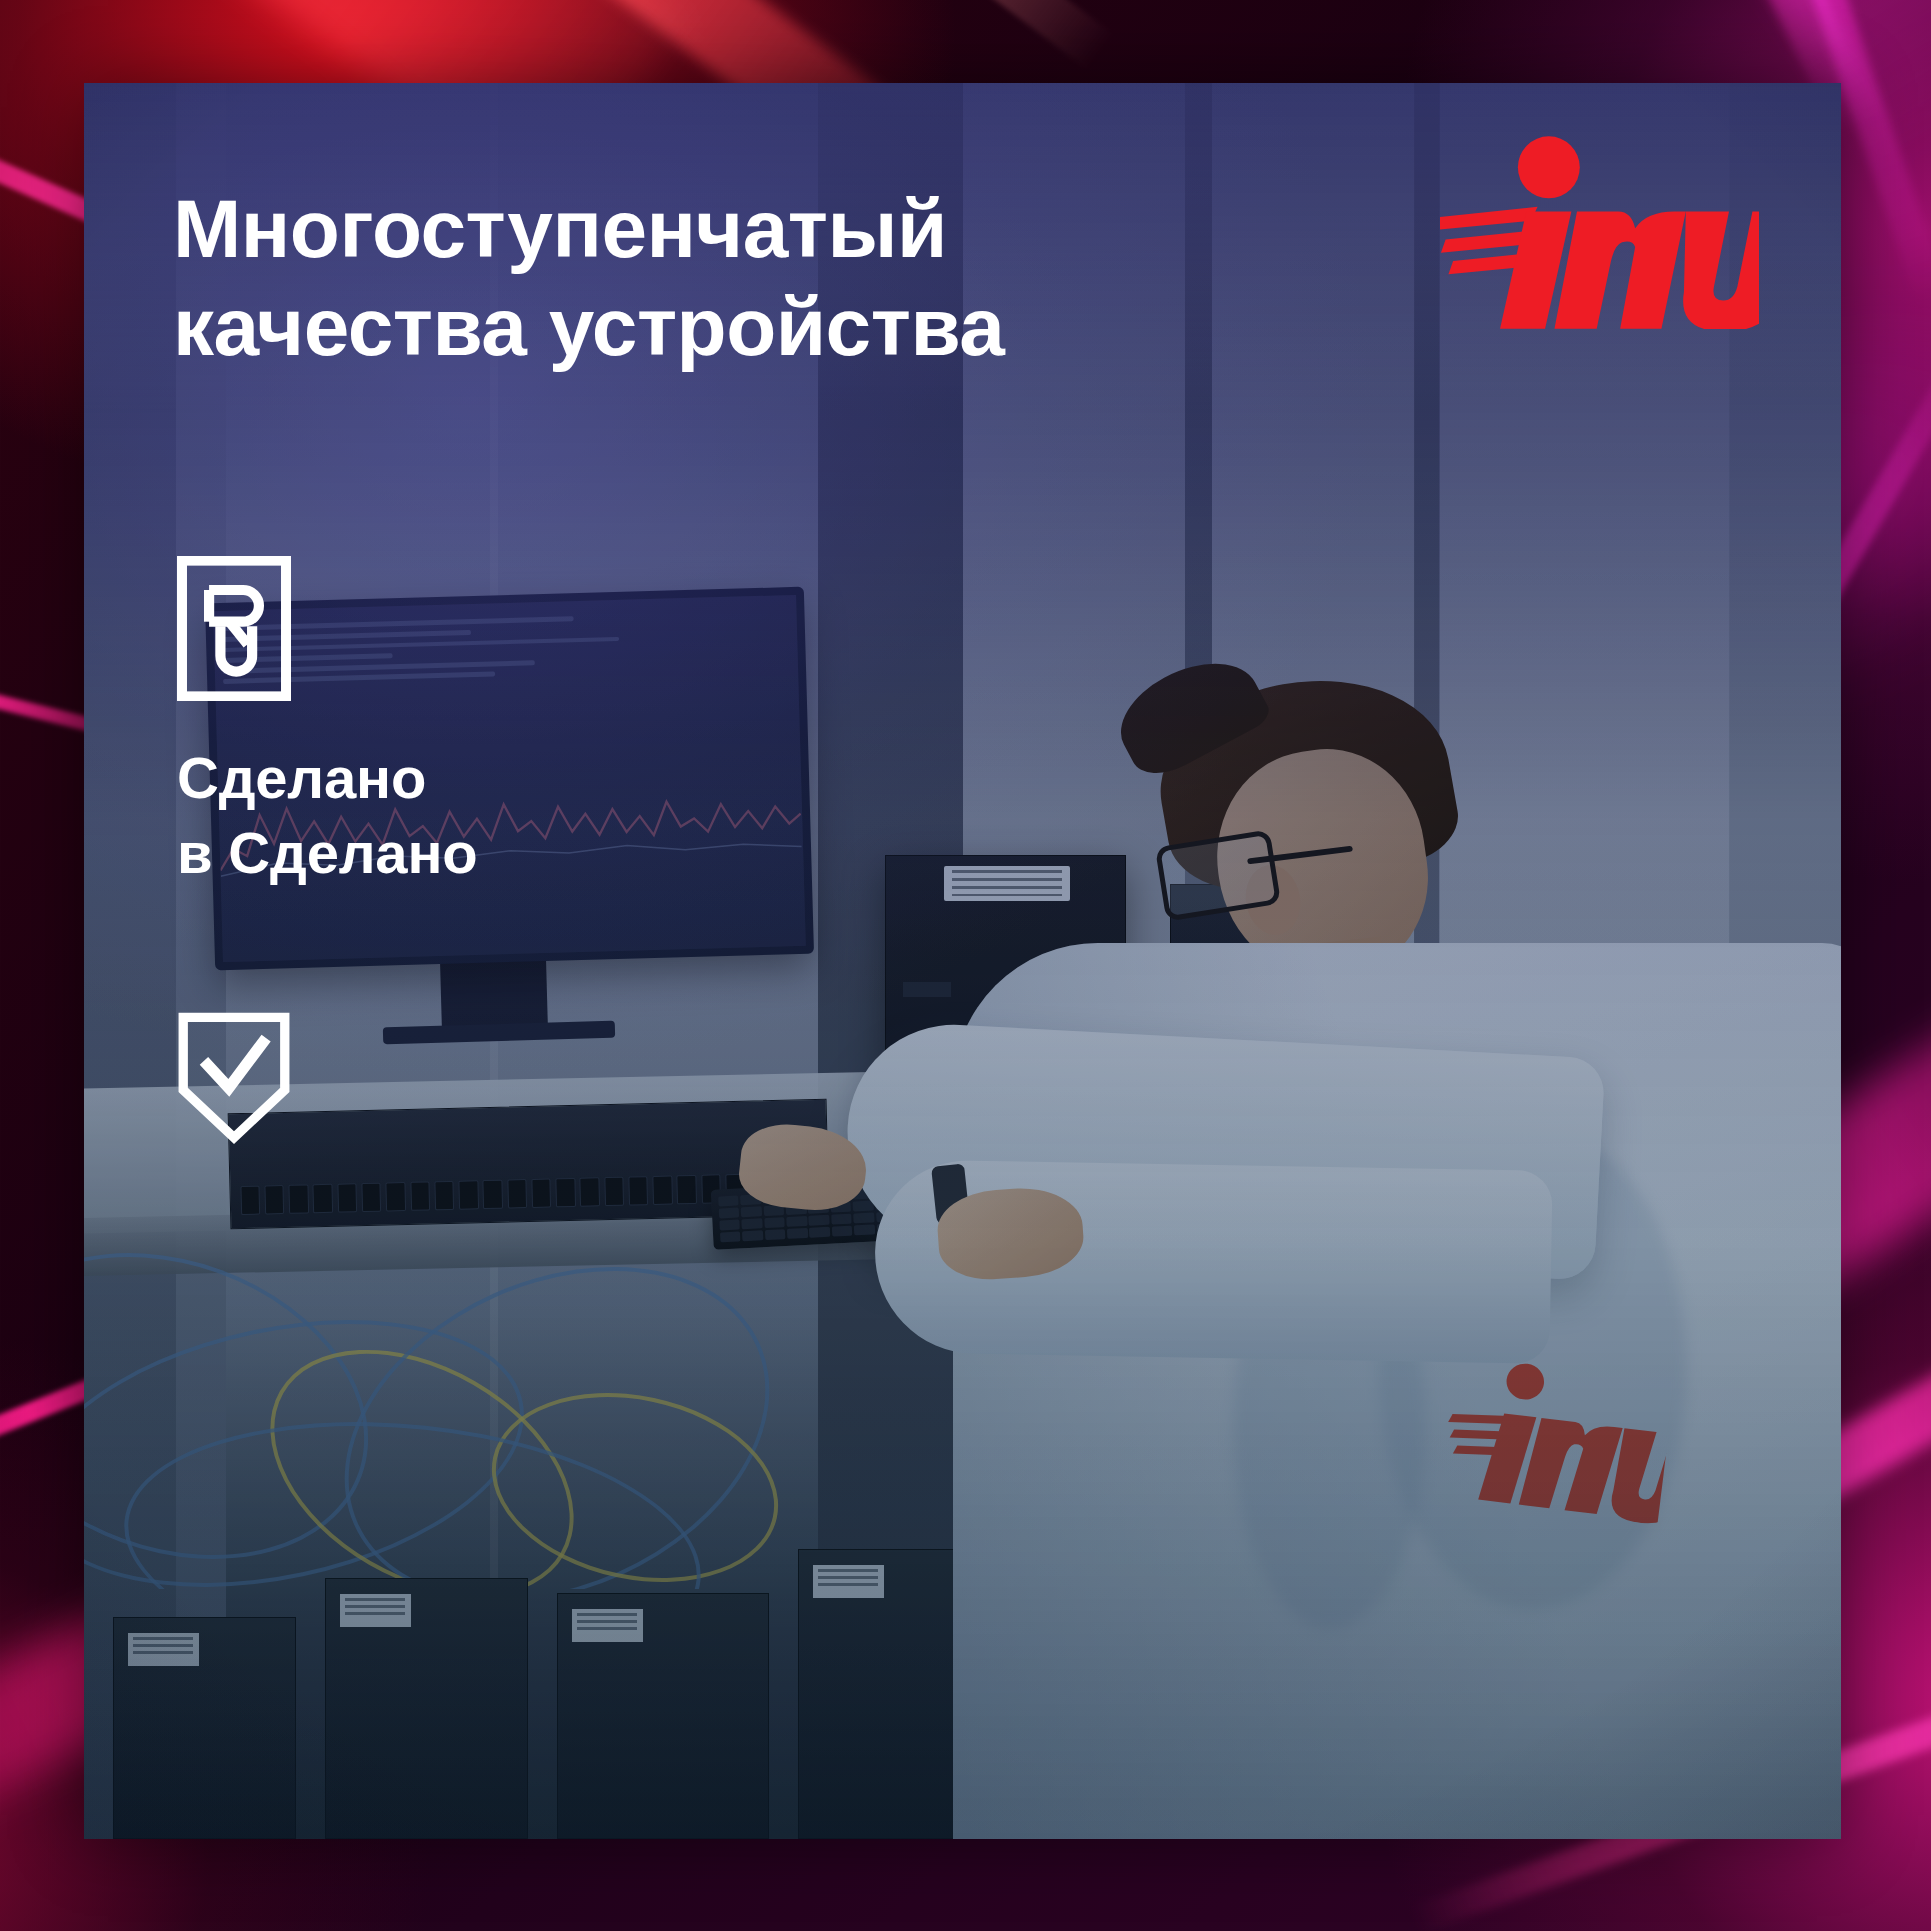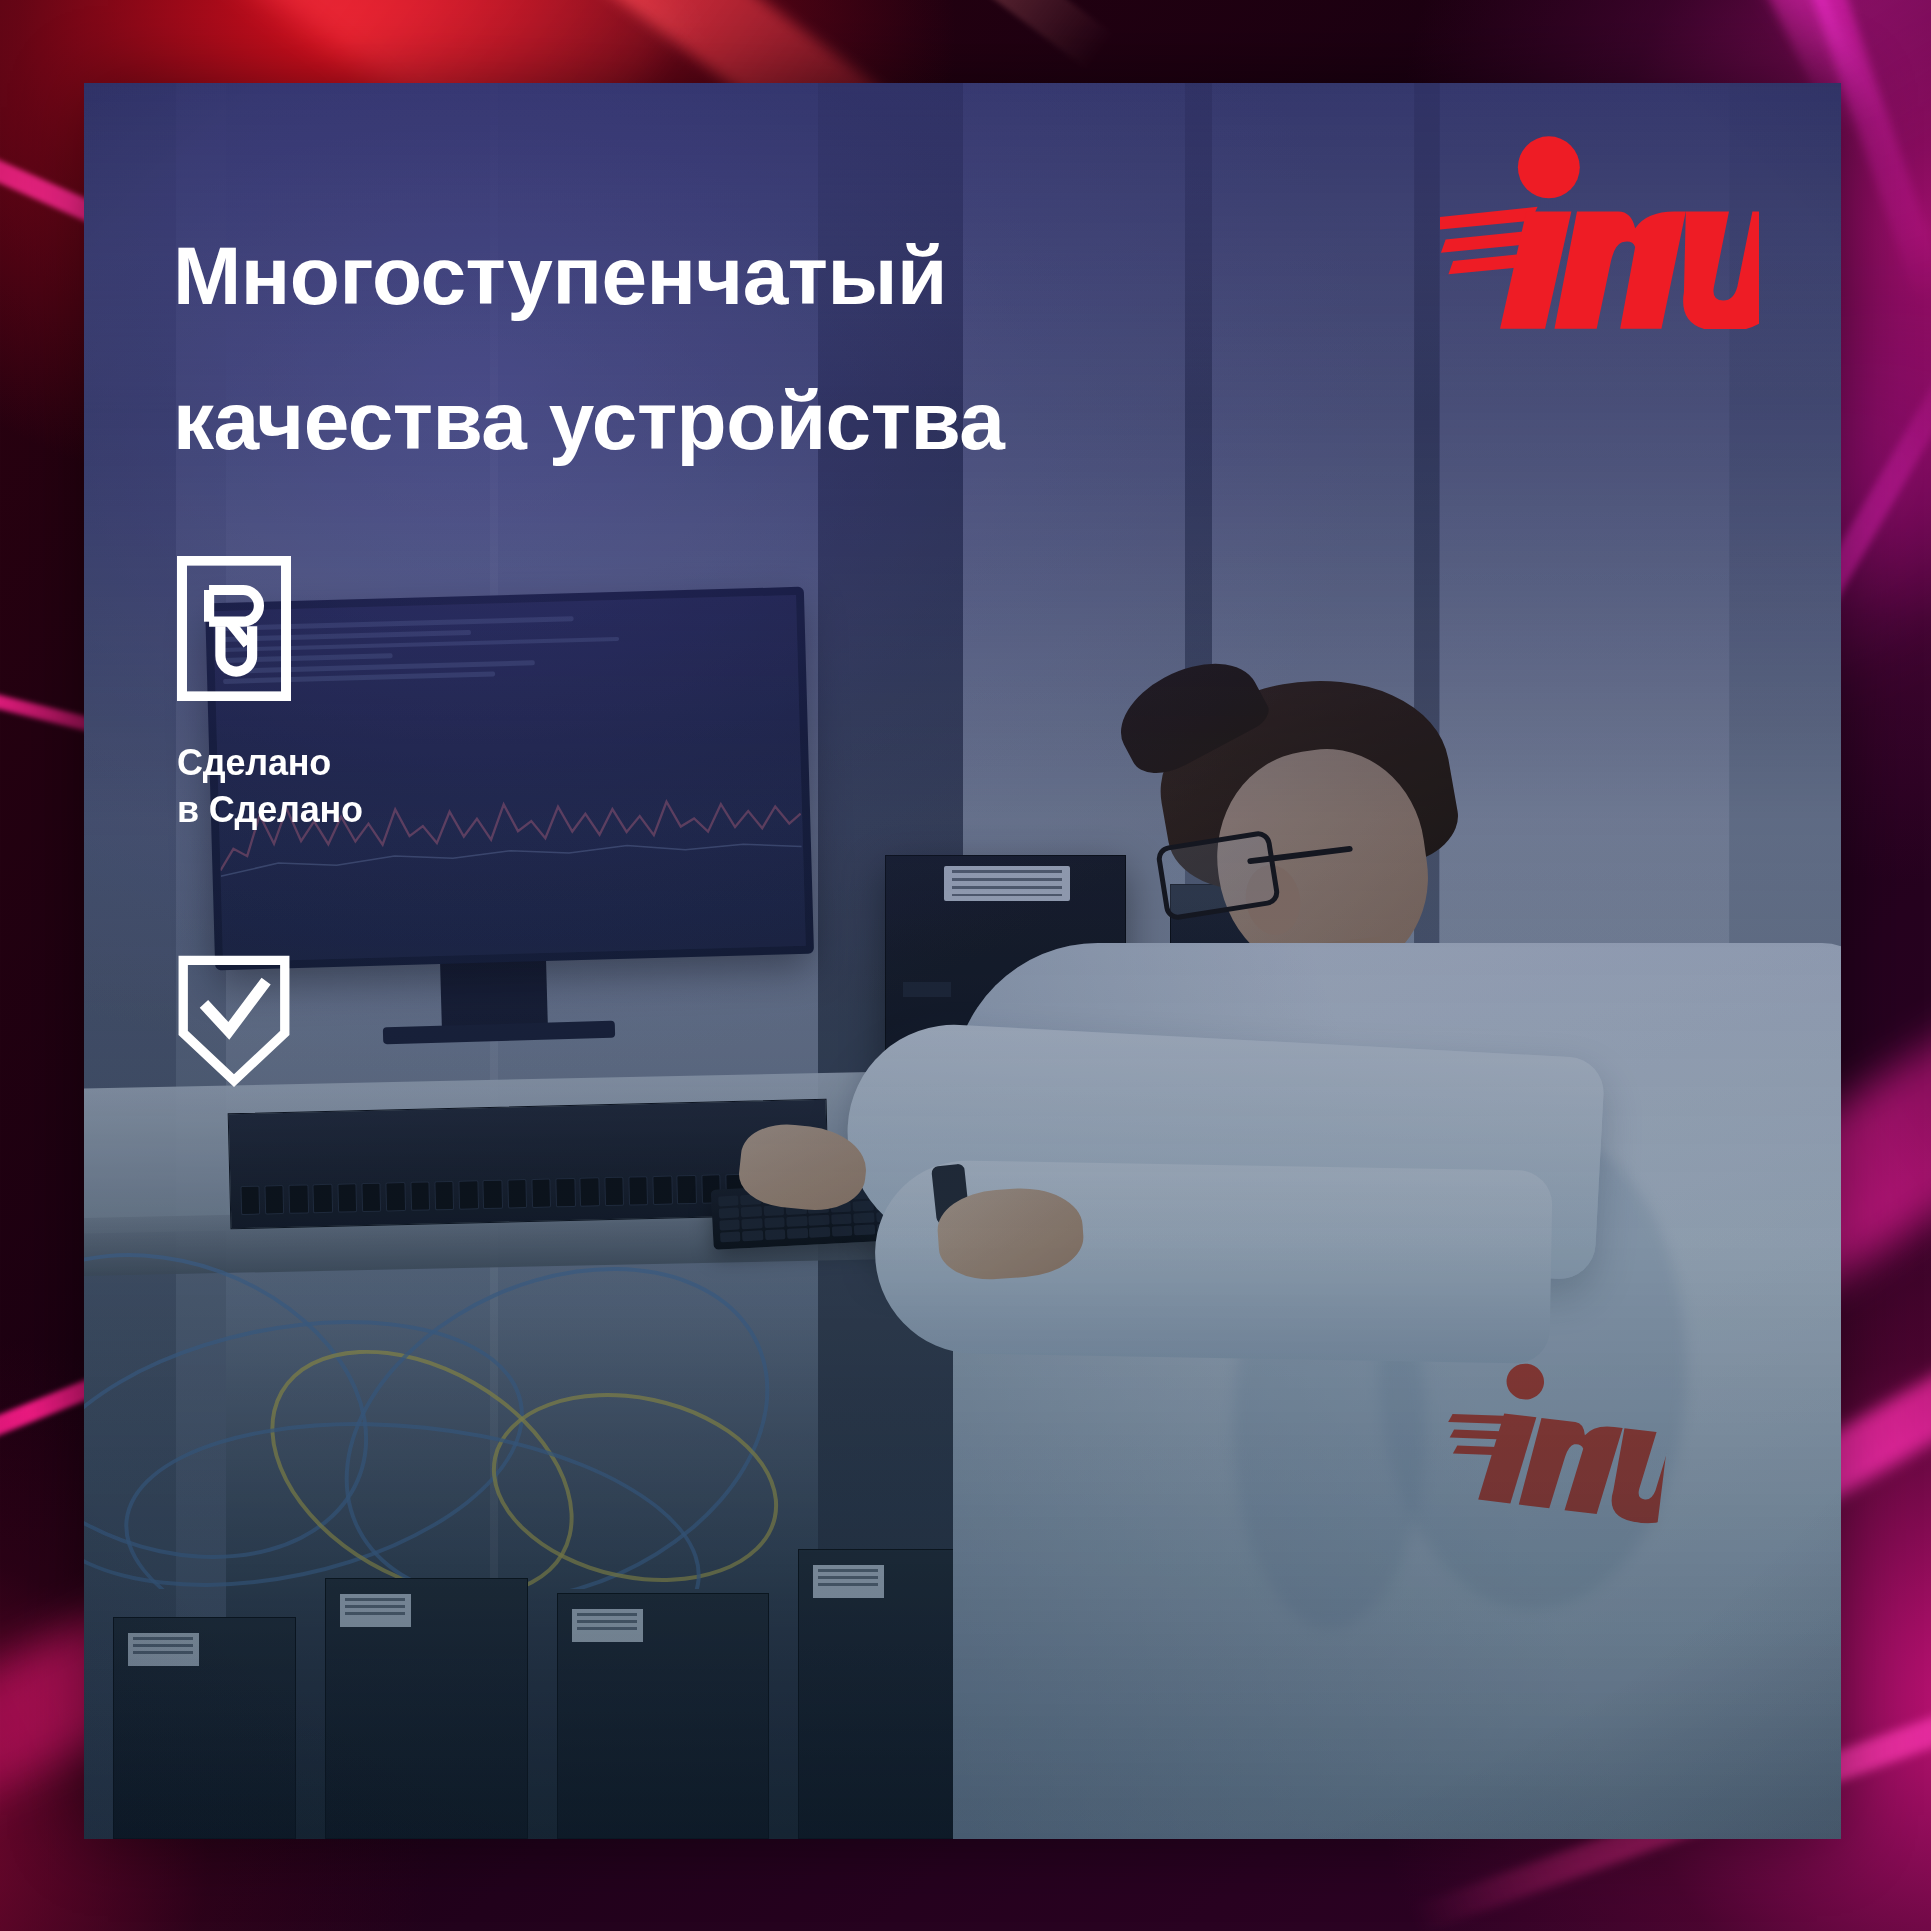--- a/index.html
+++ b/index.html
@@ -244,29 +244,29 @@
   }
 
   
   #content { position:absolute; inset:0; }
 
   .headline {
     position:absolute; left:89px; top:97px; width:1033px;
     color:#ffffff; font-weight:700; font-size:82px; line-height:1.20;
     letter-spacing:-0.5px;
   }
-  .headline .ln { display:block; white-space:nowrap;margin-top:47px; }
+  .headline .ln { display:block; white-space:nowrap; }
 
   .brand-logo { position:absolute; right:82px; top:53px; width:319px; height:193px; }
 
   .badges { position:absolute; left:93px; top:473px; width:406px; }
   .badge { margin-bottom:114px; }
   .badge-icon { width:114px; height:145px; margin-bottom:35px; }
   .badge-label {
-    color:#ffffff; font-weight:700; font-size:36px; line-height:1.30; letter-spacing:-0.2px;
+    color:#ffffff; font-weight:700; font-size:58px; line-height:1.30; letter-spacing:-0.2px;
   }
   .badge-label span { display:block; white-space:nowrap; }
 </style>
 </head>
 <body>
 
 <div id="backdrop">
   <div class="bd-base"></div>
   <div class="streak s1"></div>
   <div class="streak s2"></div>

